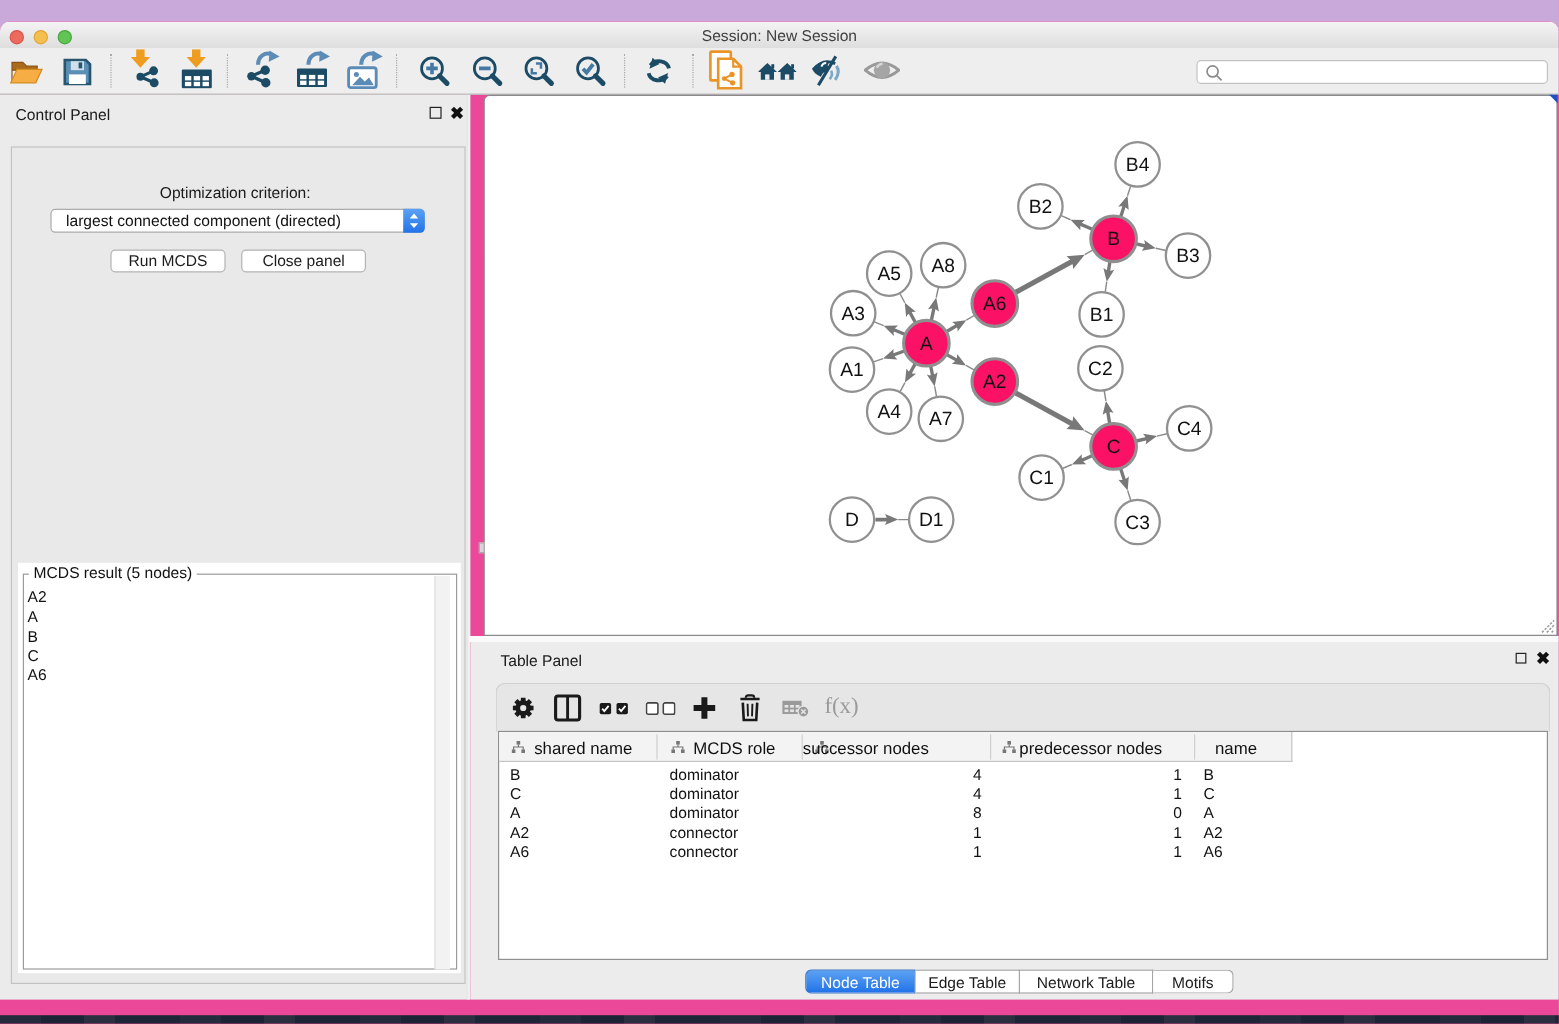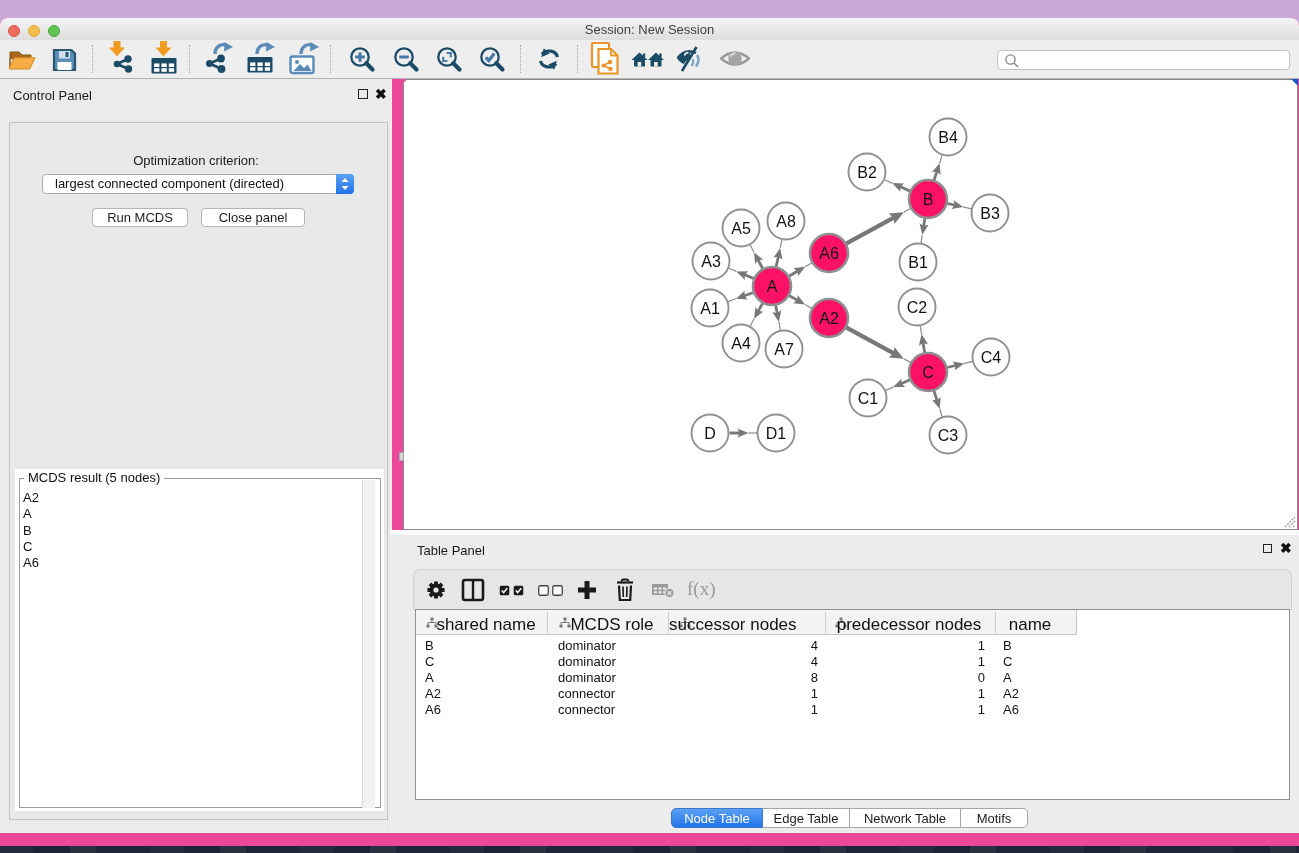--- a/index.html
+++ b/index.html
@@ -32,21 +32,21 @@
 #gtitle{position:absolute;left:0;top:0;width:100%;height:22px;background:linear-gradient(#f6f6f6,#d9d9d9);border-bottom:1px solid #a8a8a8;border-radius:5px 5px 0 0}
 #gtitle .t{position:absolute;left:0;right:0;top:4px;text-align:center;font-size:13px;color:#1a1a1a}
 .glight{position:absolute;top:5px;width:12px;height:12px;border-radius:50%}
 #bluecorner{position:absolute;right:-1px;top:-1px;width:0;height:0;border-top:7px solid #1d50c8;border-left:7px solid transparent}
 
 #tpanel{position:absolute;left:392px;top:517px;width:907px;height:298px;background:#ececec}
 #ttoolbar{position:absolute;left:21px;top:34px;width:879px;height:41px;background:#e6e6e6;border:1px solid #d2d2d2;border-bottom:none;border-radius:8px 8px 0 0}
 #ttable{position:absolute;left:23px;top:74px;width:875px;height:191px;background:#fff;border:1px solid #8f8f8f}
 #thead{position:absolute;left:0;top:0;width:661px;height:25px;background:#f3f3f3;border-bottom:1px solid #c6c6c6;border-right:1px solid #c6c6c6}
 .hsep{position:absolute;top:2px;height:21px;width:0;border-left:1px solid #cfcfcf}
-.htxt{position:absolute;top:5px;font-size:17px;color:#111}
+.htxt{position:absolute;top:5px;font-size:14px;color:#111}
 .hicon{position:absolute;top:7px}
 .trow{position:absolute;font-size:13px;color:#111;height:16px;line-height:16px}
 
 #btabs{position:absolute;display:flex}
 #statusbar{position:absolute;left:0;top:815px;width:1299px;height:29px;background:#ededed;border-top:1px solid #c6c6c6}
 #darkstrip{position:absolute;left:0;top:846px;width:1299px;height:7px;background:repeating-linear-gradient(90deg,#222c3c 0 34px,#1a2434 34px 70px,#2a3040 70px 96px,#1c2636 96px 150px)}
 </style></head>
 <body>
 <div id="app">
   <div id="titlebar">

